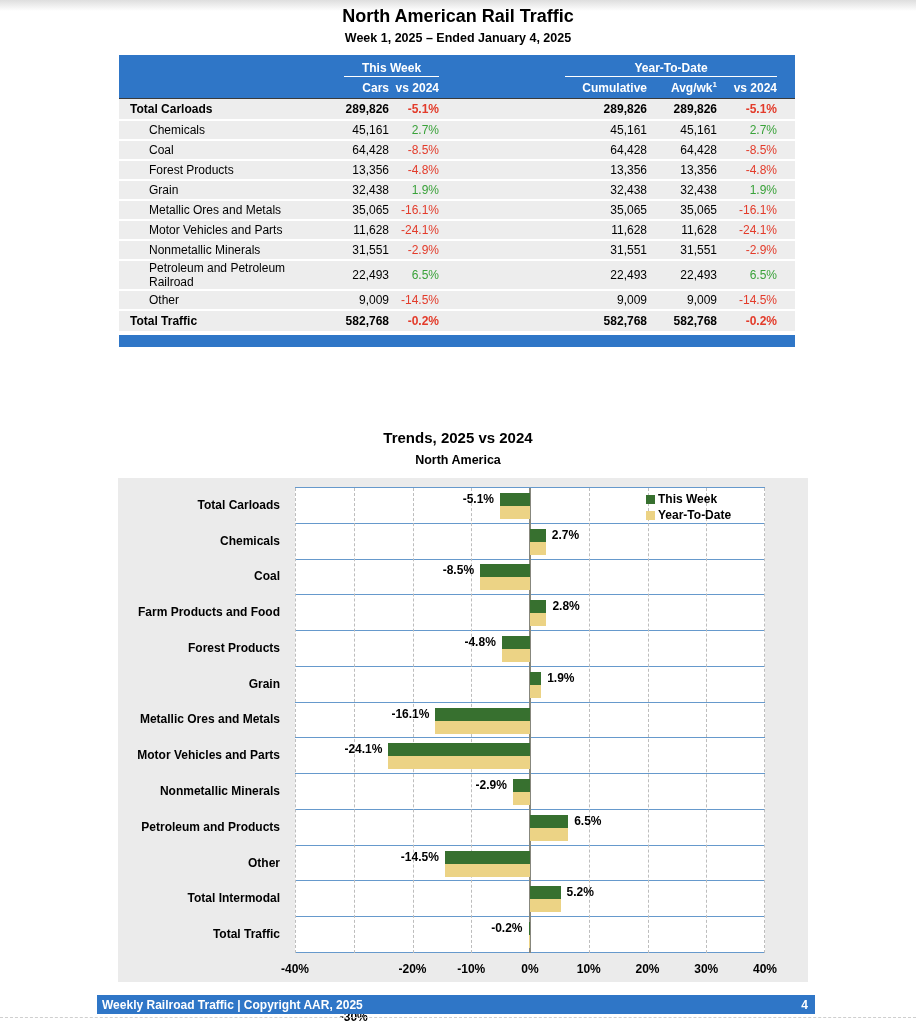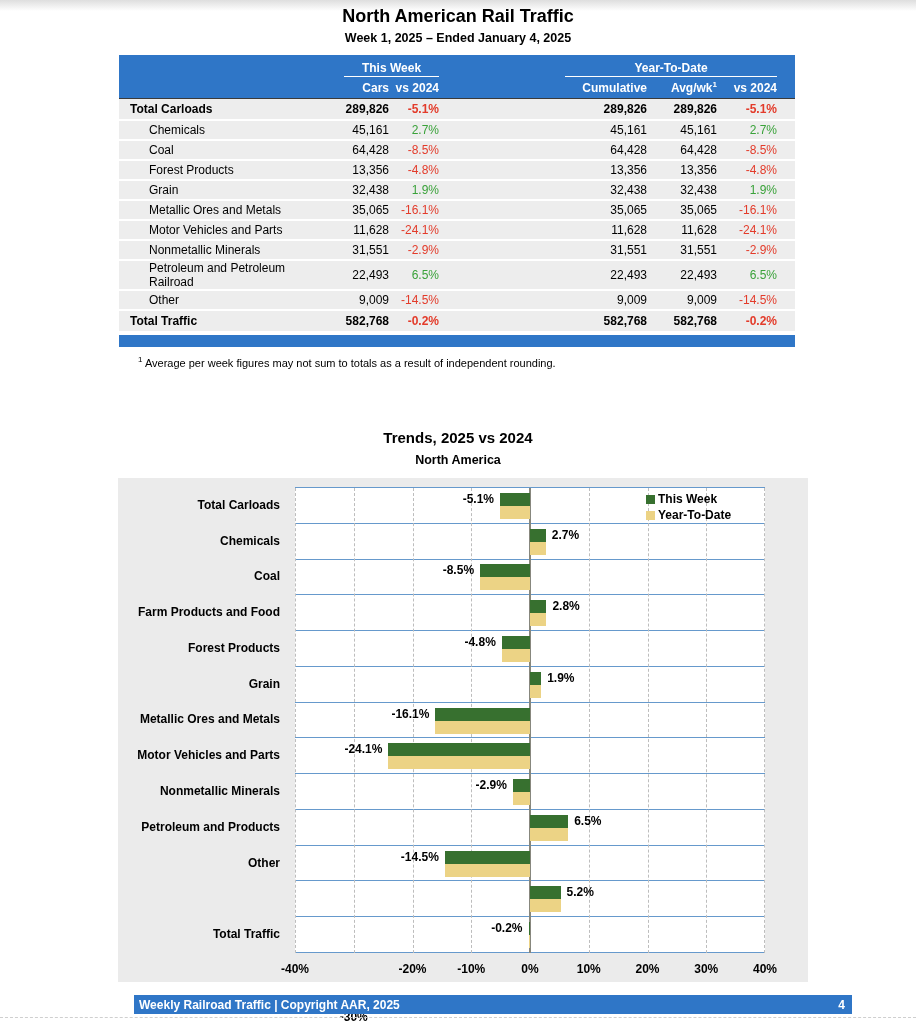--- a/index.html
+++ b/index.html
@@ -61,21 +61,21 @@
     font-weight:bold;font-size:12px;}
   .legend{position:absolute;left:351px;top:3px;}
   .legend-item{display:flex;align-items:center;height:16px;}
   .legend-swatch{width:9px;height:9px;margin-right:3px;}
   .legend-label{font-size:12px;font-weight:bold;}
 
   
   .footerbar{position:absolute;left:97px;top:995px;width:718px;height:19px;
     background:#2f76c7;color:#fff;font-weight:bold;font-size:12px;
     display:flex;justify-content:space-between;align-items:center;
-    padding:0 7px 0 5px;box-sizing:border-box;margin-left:37px;}
+    padding:0 7px 0 5px;box-sizing:border-box;}
   .bottom-edge{position:absolute;left:0;top:1017px;width:100%;height:0;
     border-top:1px dashed #cfcfcf;}
 </style>
 </head>
 <body>
 
 <div class="top-shade"></div>
 
 <div class="title">North American Rail Traffic</div>
 <div class="subtitle">Week 1, 2025 – Ended January 4, 2025</div>
@@ -208,39 +208,39 @@
           <td>582,768</td>
           <td class="neg">-0.2%</td>
           <td>582,768</td>
           <td>582,768</td>
           <td class="neg">-0.2%</td>
           <td></td>
         </tr>
       </tbody>
   </table>
   <div class="bluebar"></div>
-  <div class="footnote"><sup>1</sup> <span>Average per week figures may not sum to totals as a result of independent rounding.</span></div>
 </div>
 
 <div class="ctitle">Trends, 2025 vs 2024</div>
 <div class="csub">North America</div>
 
 <div class="chartbox">
   <div class="cats" id="cats">
       <div class="cat" style="top: 0px; height: 35.7692px;">Total Carloads</div>
       <div class="cat" style="top: 35.7692px; height: 35.7692px;">Chemicals</div>
       <div class="cat" style="top: 71.5385px; height: 35.7692px;">Coal</div>
       <div class="cat" style="top: 107.308px; height: 35.7692px;">Farm Products and Food</div>
       <div class="cat" style="top: 143.077px; height: 35.7692px;">Forest Products</div>
       <div class="cat" style="top: 178.846px; height: 35.7692px;">Grain</div>
       <div class="cat" style="top: 214.615px; height: 35.7692px;">Metallic Ores and Metals</div>
       <div class="cat" style="top: 250.385px; height: 35.7692px;">Motor Vehicles and Parts</div>
       <div class="cat" style="top: 286.154px; height: 35.7692px;">Nonmetallic Minerals</div>
       <div class="cat" style="top: 321.923px; height: 35.7692px;">Petroleum and Products</div>
       <div class="cat" style="top: 357.692px; height: 35.7692px;">Other</div>
+      <div class="cat" style="top: 393.462px; height: 35.7692px;">Total Intermodal</div>
       <div class="cat" style="top: 429.231px; height: 35.7692px;">Total Traffic</div>
     </div>
   <div class="plot" id="plot">
     <div id="rows">
         <div class="chart-row" style="top: 0px; height: 35.7692px;"></div>
         <div class="chart-row" style="top: 35.7692px; height: 35.7692px;"></div>
         <div class="chart-row" style="top: 71.5385px; height: 35.7692px;"></div>
         <div class="chart-row" style="top: 107.308px; height: 35.7692px;"></div>
         <div class="chart-row" style="top: 143.077px; height: 35.7692px;"></div>
         <div class="chart-row" style="top: 178.846px; height: 35.7692px;"></div>

